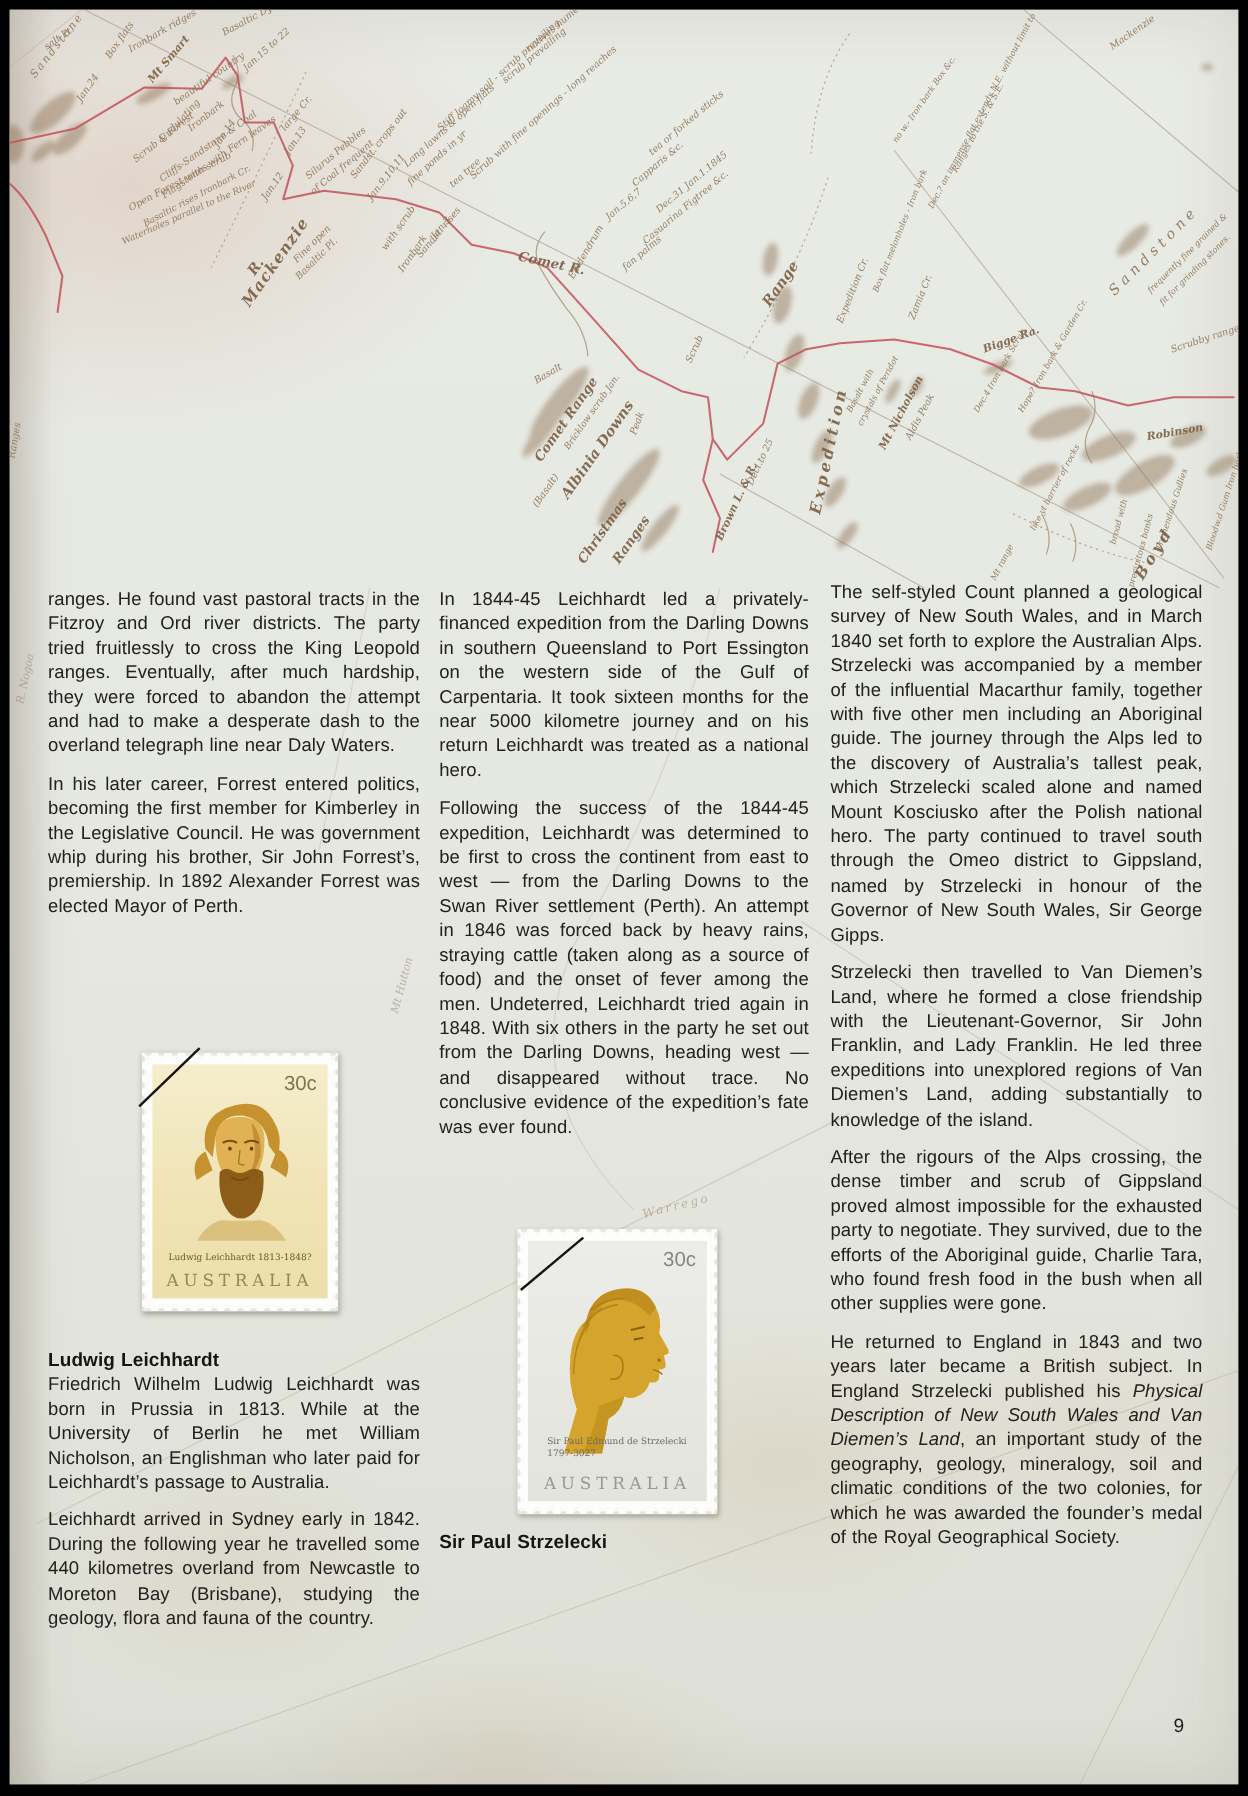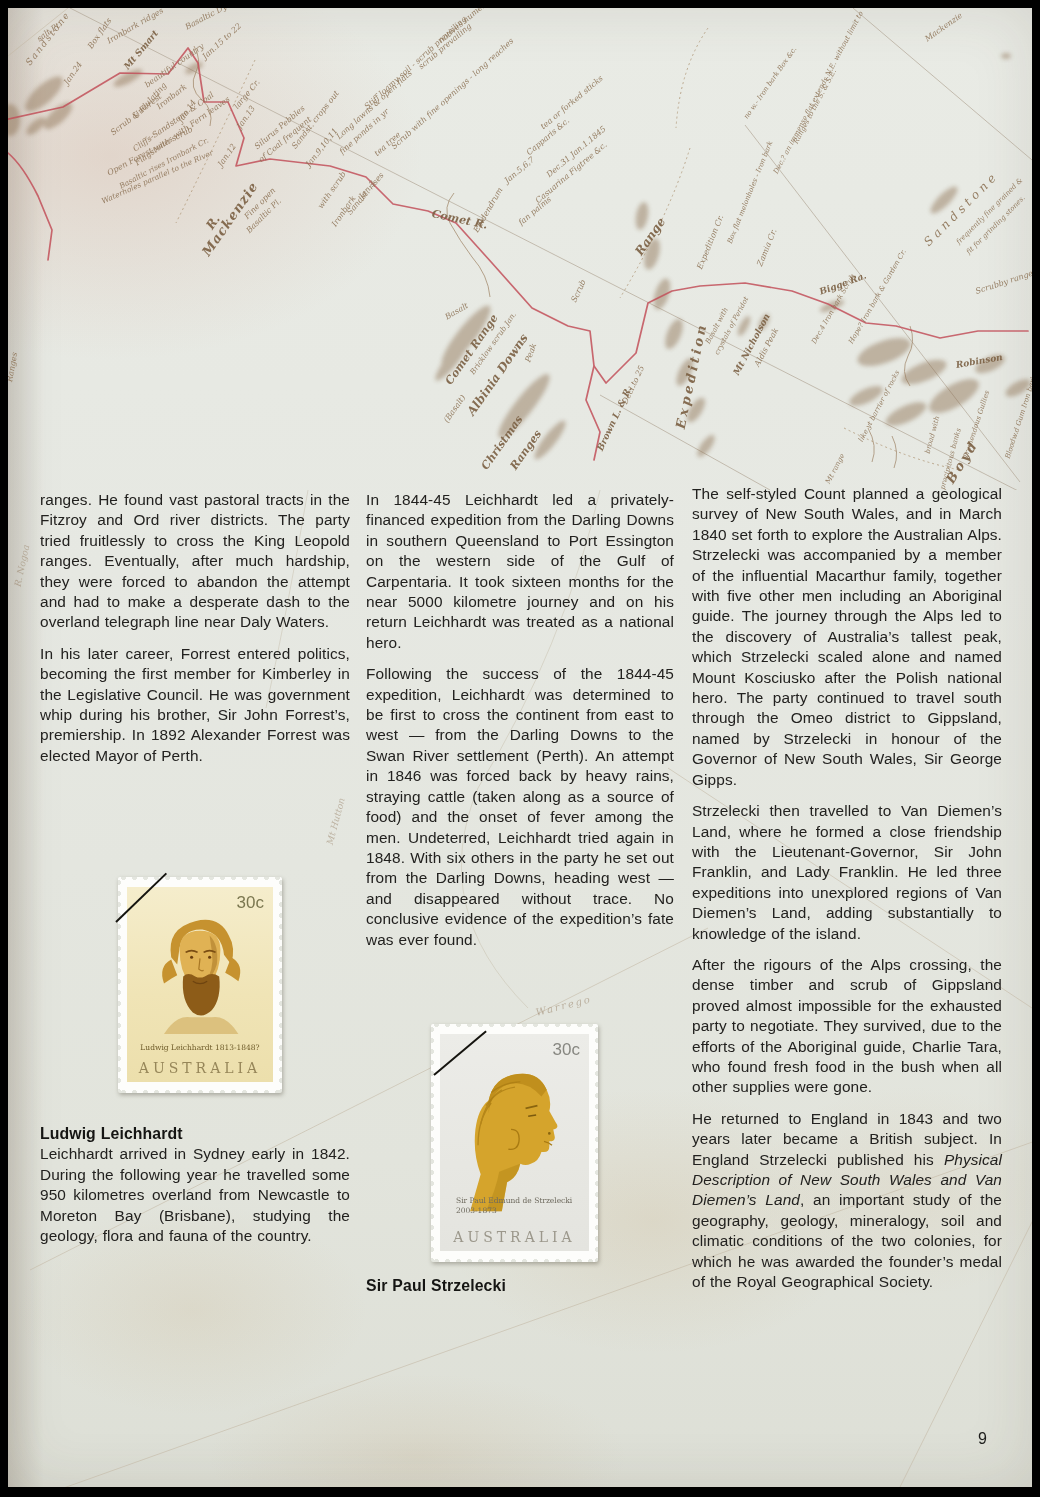--- a/index.html
+++ b/index.html
@@ -270,21 +270,22 @@
           <div class="stamp-value">30c</div>
           <div class="stamp-caption">Ludwig Leichhardt 1813-1848?</div>
           <div class="stamp-country">AUSTRALIA</div>
         </div>
       </div>
       <div class="cancel" style="left:-2px;top:44px;width:70px;transform:rotate(-44deg);"></div>
     </div>
 
     <section class="col" style="left:32px;top:1116px;width:310px;">
       <h3>Ludwig Leichhardt</h3>
-      <p>Leichhardt arrived in Sydney early in 1842. During the following year he travelled some 950 kilometres overland from Newcastle to Moreton Bay (Brisbane), studying the geology, flora and fauna of the country.</p>
+      <p>Friedrich Wilhelm Ludwig Leichhardt was born in Prussia in 1813. While at the University of Berlin he met William Nicholson, an Englishman who later paid for Leichhardt’s passage to Australia.</p>
+      <p>Leichhardt arrived in Sydney early in 1842. During the following year he travelled some 440 kilometres overland from Newcastle to Moreton Bay (Brisbane), studying the geology, flora and fauna of the country.</p>
     </section>
 
     <section class="col" style="left:358px;top:482px;width:308px;">
       <p>In 1844-45 Leichhardt led a privately-financed expedition from the Darling Downs in southern Queensland to Port Essington on the western side of the Gulf of Carpentaria. It took sixteen months for the near 5000 kilometre journey and on his return Leichhardt was treated as a national hero.</p>
       <p>Following the success of the 1844-45 expedition, Leichhardt was determined to be first to cross the continent from east to west — from the Darling Downs to the Swan River settlement (Perth). An attempt in 1846 was forced back by heavy rains, straying cattle (taken along as a source of food) and the onset of fever among the men. Undeterred, Leichhardt tried again in 1848. With six others in the party he set out from the Darling Downs, heading west — and disappeared without trace. No conclusive evidence of the expedition’s fate was ever found.</p>
     </section>
 
     <div class="stamp s2" style="left:423px;top:1016px;width:167px;height:238px;">
       <div class="perf">
         <div class="stamp-img">
@@ -300,21 +301,21 @@
             <path d="M54,78 Q52,88 44,92 L40,114 L28,114 Q36,96 38,84 Z" fill="#b98c1a" opacity=".6"></path>
             <path d="M58,36 l9,-2" stroke="#8a650f" stroke-width="1.3" fill="none"></path>
             <path d="M60,42 l6,-1" stroke="#7c5a0e" stroke-width="1.2" fill="none"></path>
             <circle cx="76" cy="55" r="1" fill="#8a650f"></circle>
             <path d="M72,61 q4,1 6,3" stroke="#a87a12" stroke-width="1" fill="none"></path>
             <path d="M47,52 q7,0 6,9 q-1,7 -8,6" stroke="#a87a12" stroke-width="1" fill="none"></path>
           </svg>
           <div class="stamp-value">30c</div>
           <div class="stamp-caption">
             <div>Sir Paul Edmund de Strzelecki</div>
-            <div>2003-1873</div>
+            <div>1797-3027</div>
           </div>
           <div class="stamp-country">AUSTRALIA</div>
         </div>
       </div>
       <div class="cancel" style="left:3px;top:50px;width:68px;transform:rotate(-40deg);"></div>
     </div>
 
     <section class="col" style="left:358px;top:1268px;width:308px;">
       <h3>Sir Paul Strzelecki</h3>
     </section>

